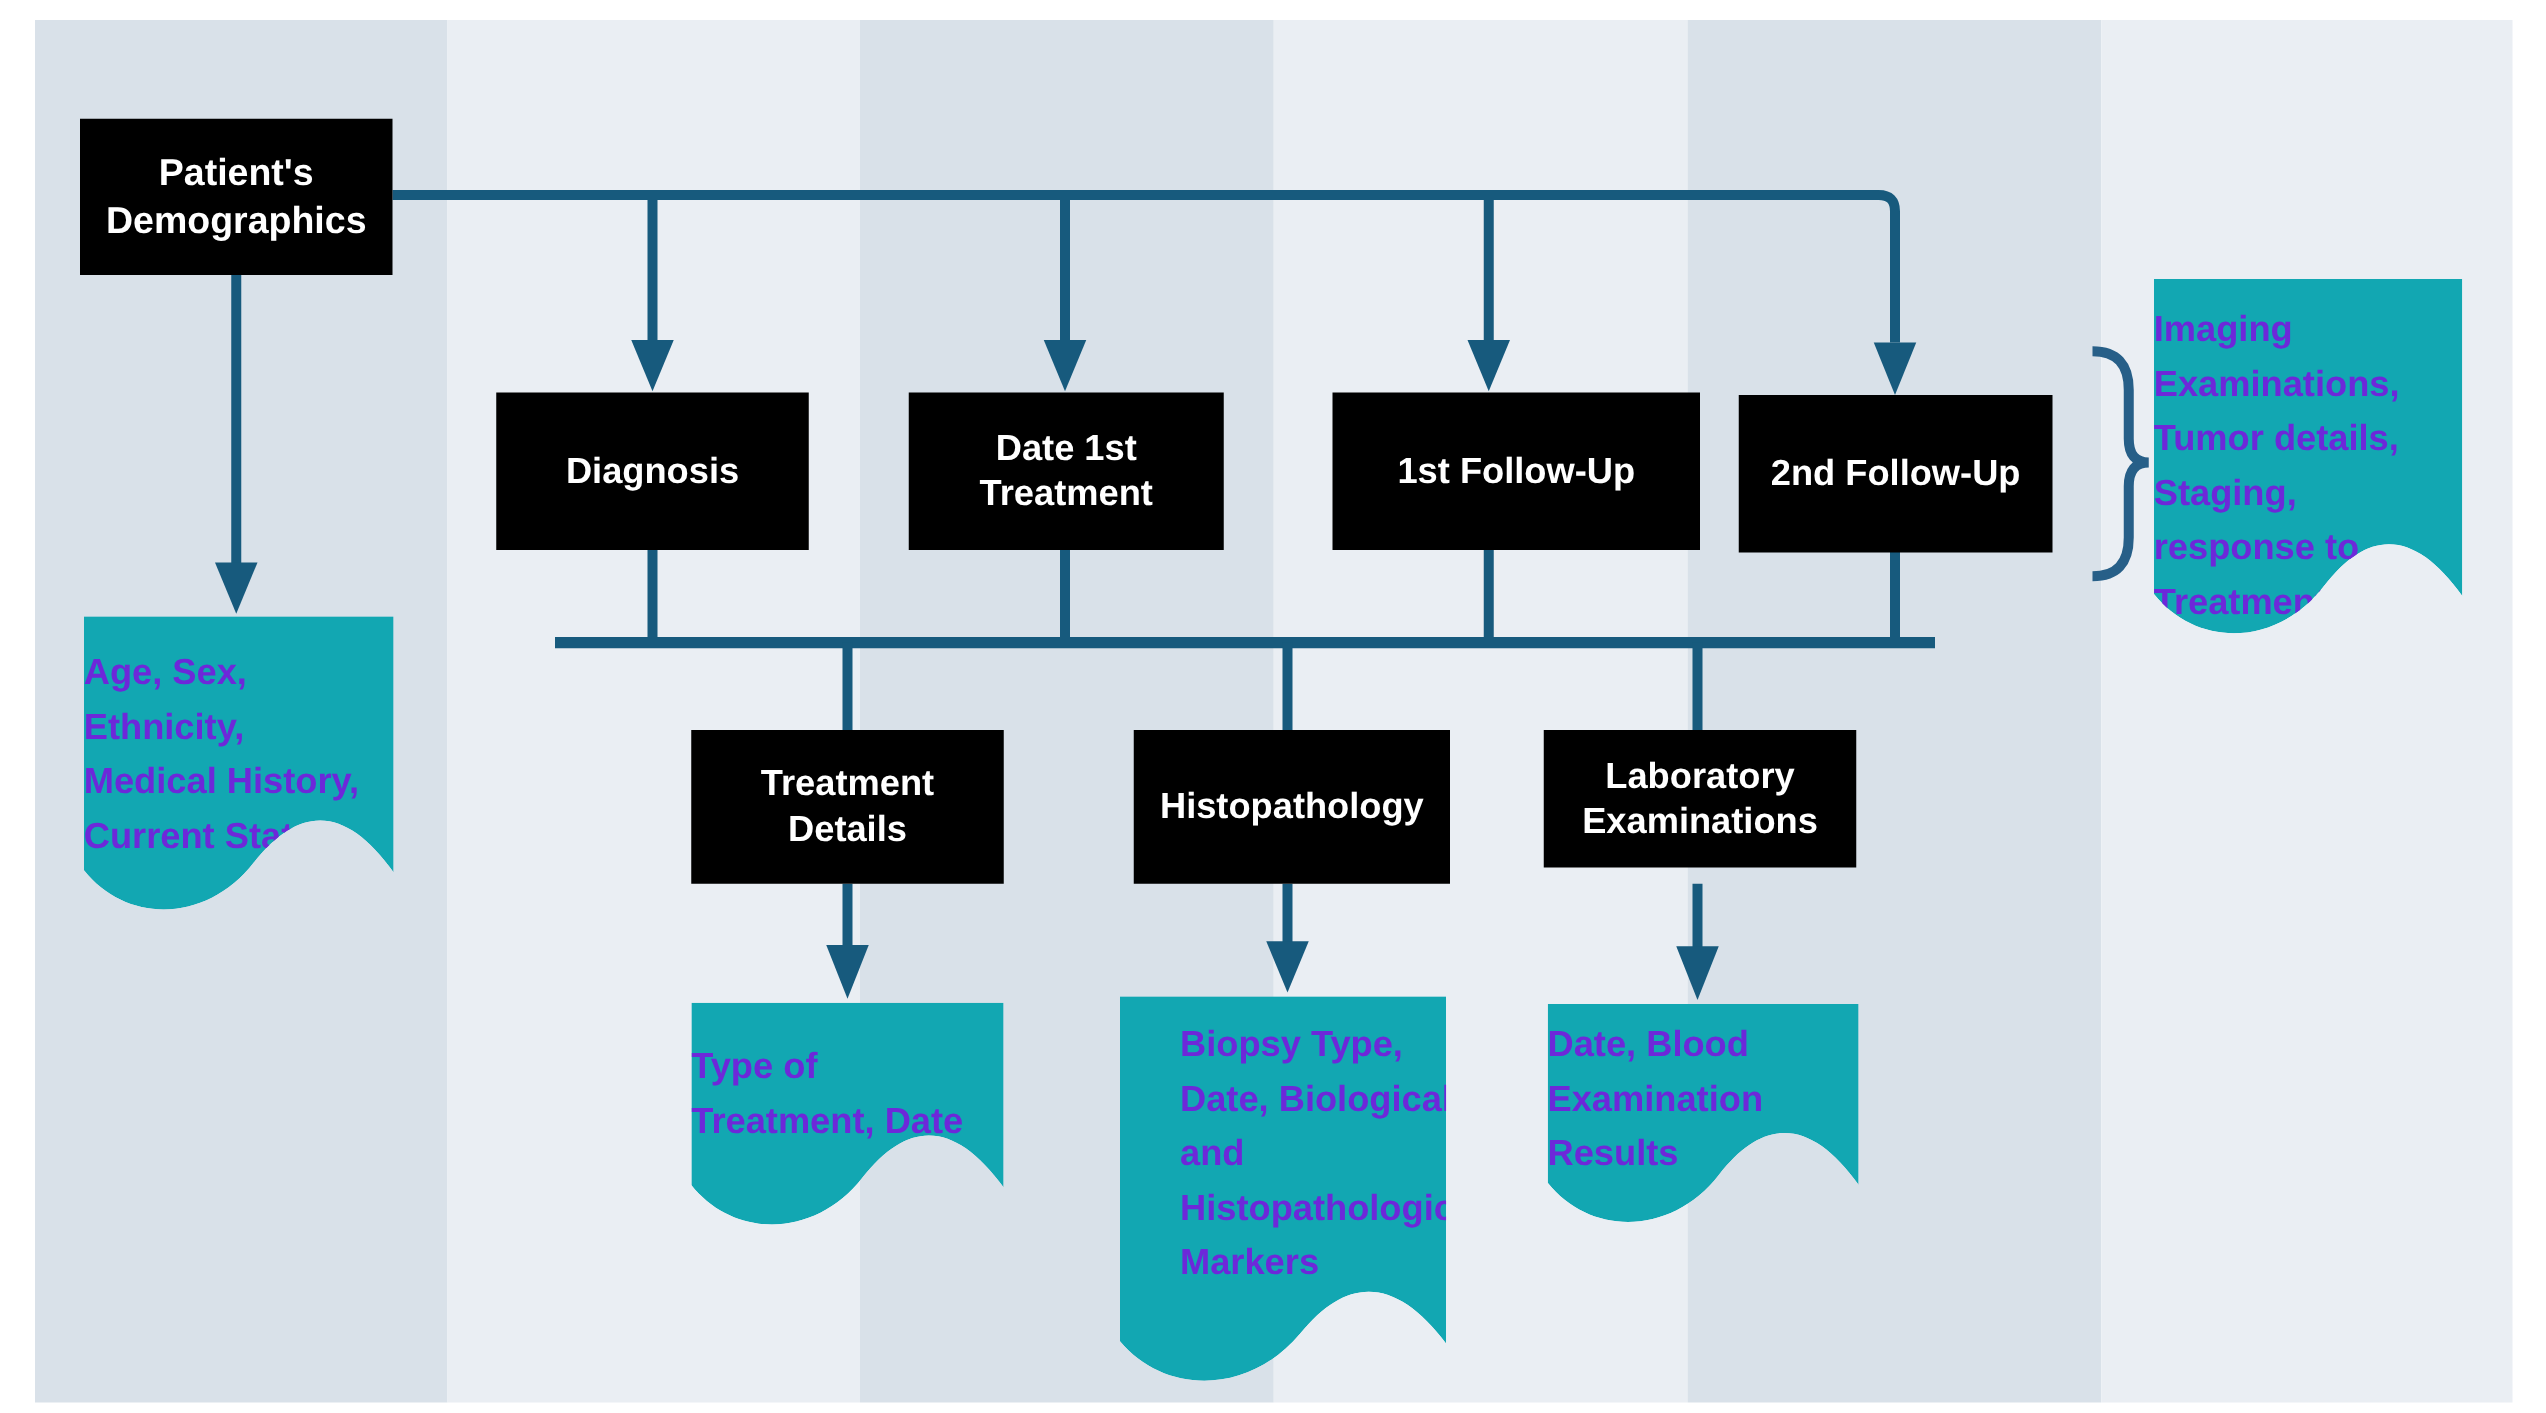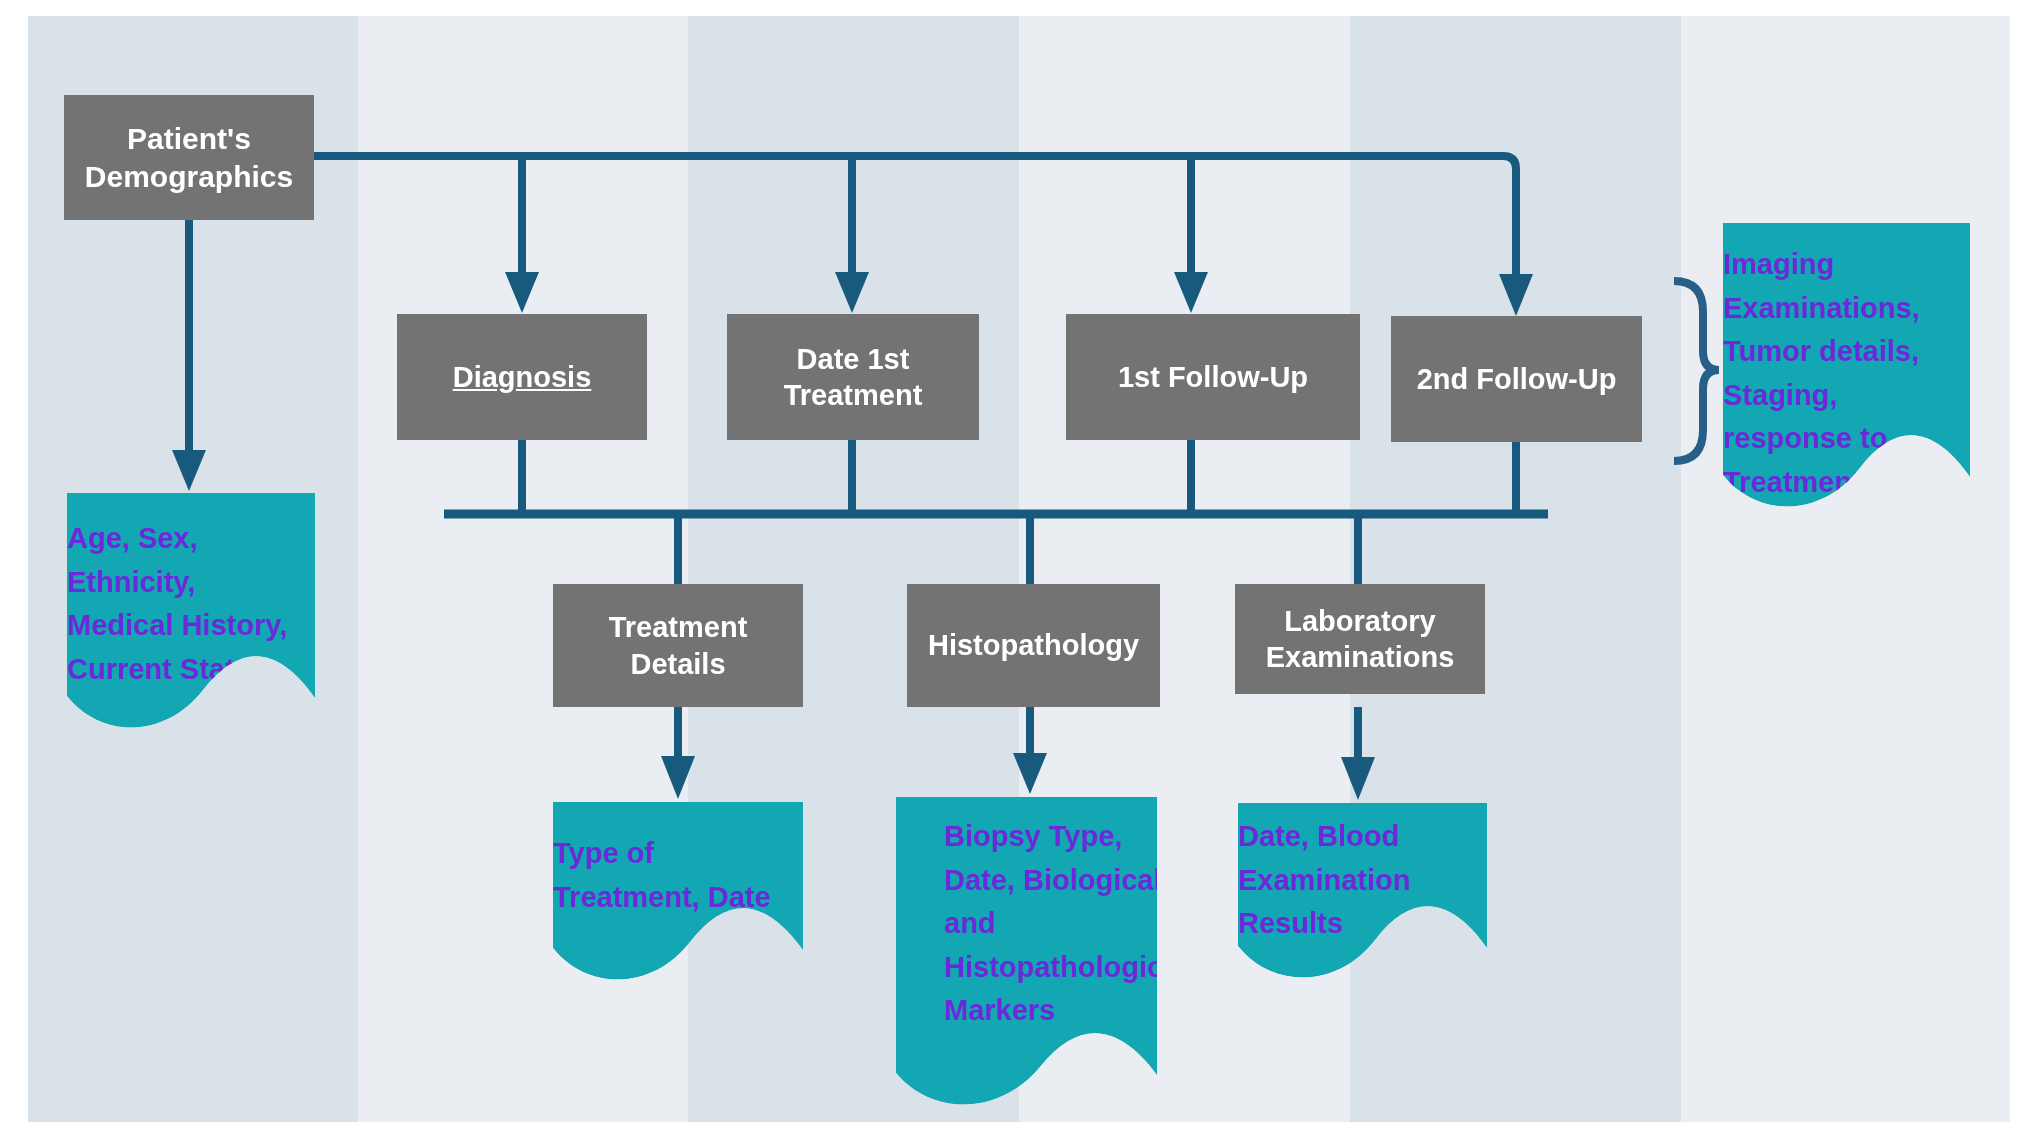--- a/index.html
+++ b/index.html
@@ -2,21 +2,21 @@
 <html><head>
 <meta charset="utf-8">
 <style>
   html,body{margin:0;padding:0;background:#ffffff;}
   .stage{position:relative;width:2037px;height:1130px;background:#ffffff;overflow:hidden;
          font-family:"Liberation Sans",sans-serif;}
   .band{position:absolute;top:16px;height:1106px;}
   .band.dark{background:#d9e1e9;}
   .band.light{background:#eaeef3;}
   .connector-layer{position:absolute;left:0;top:0;z-index:2;}
-  .node{position:absolute;z-index:3;background:#737373;color:#ffffff;
+  .node{position:absolute;z-index:3;background:#000000;color:#ffffff;
         display:flex;align-items:center;justify-content:center;text-align:center;
         font-weight:700;font-size:29px;line-height:1.25;white-space:pre-line;}
   .note{position:absolute;z-index:3;}
   .note .shape{position:absolute;left:0;top:0;}
   .note .txt{position:absolute;left:0;top:0;width:100%;color:#6d28d9;font-weight:700;
         font-size:29px;line-height:1.5;white-space:pre-line;}
   
   .note.n-age{clip-path:path('M0 0 H248 V205 C211 153 174 149 136 197 C99 245 35 247 0 203 Z');}
   .note.n-type{clip-path:path('M0 0 H250 V148 C212 96 175 92 137 140 C100 188 35 190 0 146 Z');}
   .note.n-biopsy{clip-path:path('M0 0 H261 V278 C222 226 183 222 144 270 C104 318 37 320 0 276 Z');}
@@ -73,21 +73,21 @@
     </g>
 
     <path d="M1674 281 Q1703 281 1703 312 V351 Q1703 370 1719 370 Q1703 370 1703 389 V430 Q1703 461 1674 461" stroke="#275f88" stroke-width="8" fill="none"></path>
   </svg>
 
   <div class="node" style="left:64px;top:95px;width:250px;height:125px;font-size:30px;">
     <span>Patient's
 Demographics</span>
   </div>
 
-  <div class="node" style="left:397px;top:314px;width:250px;height:126px;text-decoration:underline;">
+  <div class="node" style="left:397px;top:314px;width:250px;height:126px;">
     <span>Diagnosis</span>
   </div>
   <div class="node" style="left:727px;top:314px;width:252px;height:126px;">
     <span>Date 1st
 Treatment</span>
   </div>
   <div class="node" style="left:1066px;top:314px;width:294px;height:126px;">
     <span>1st Follow-Up</span>
   </div>
   <div class="node" style="left:1391px;top:316px;width:251px;height:126px;">

